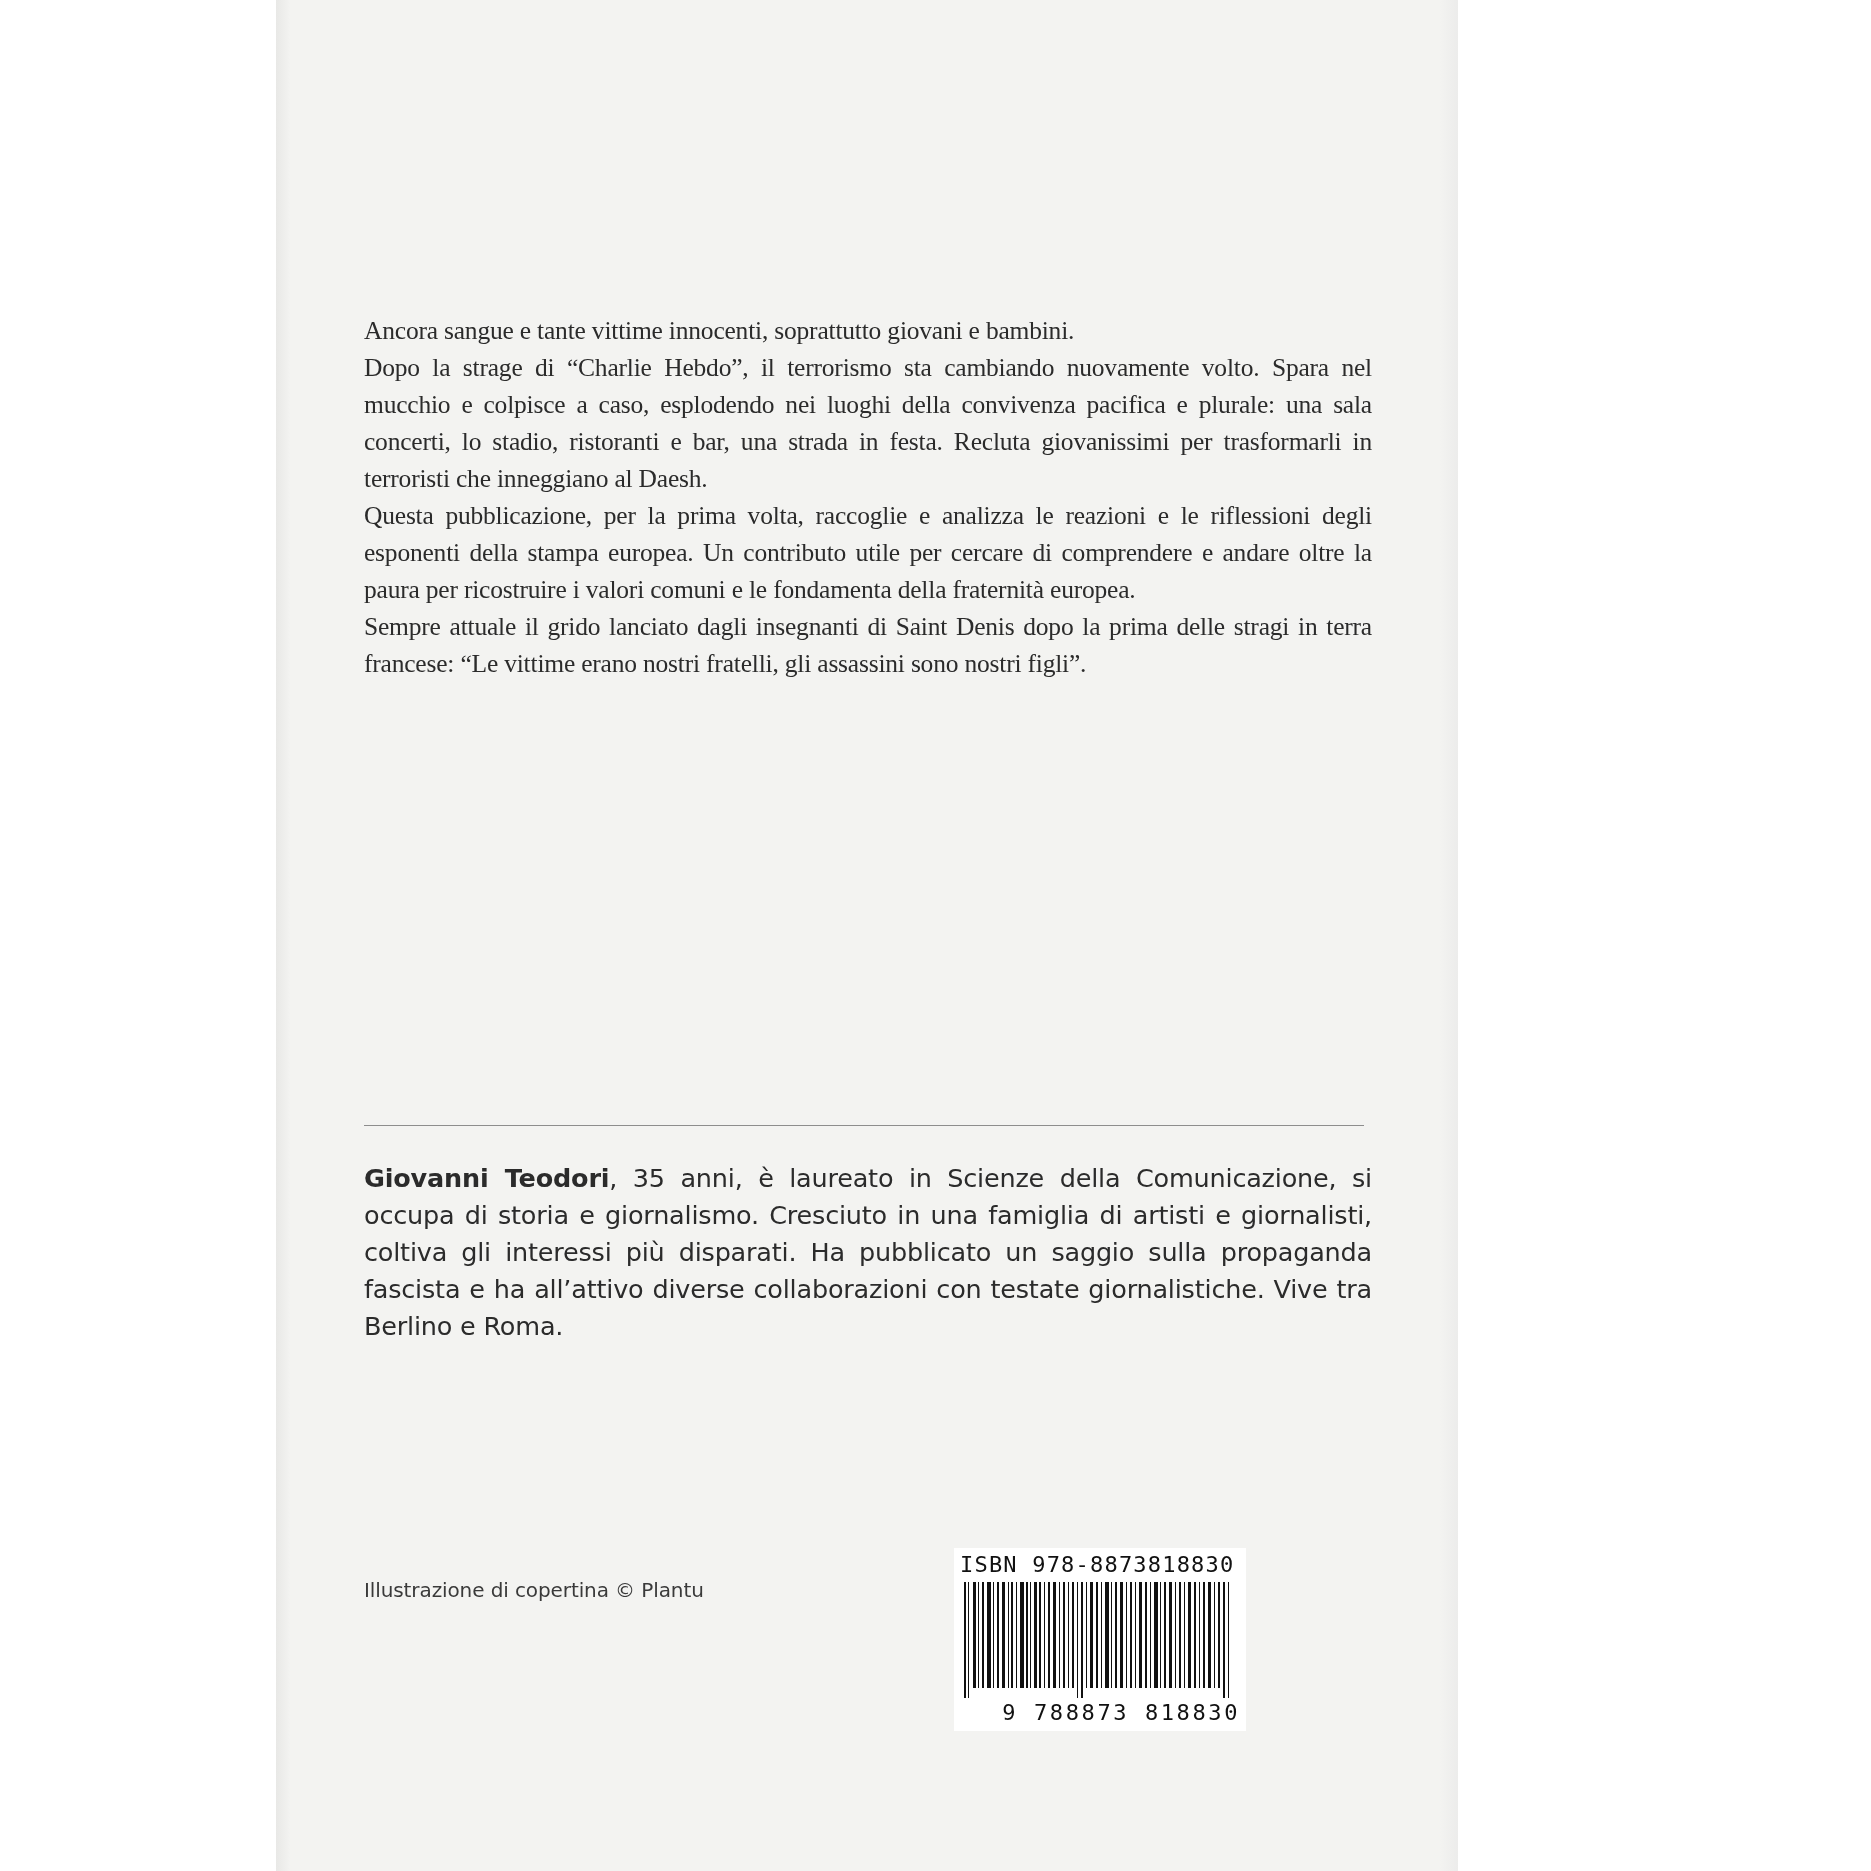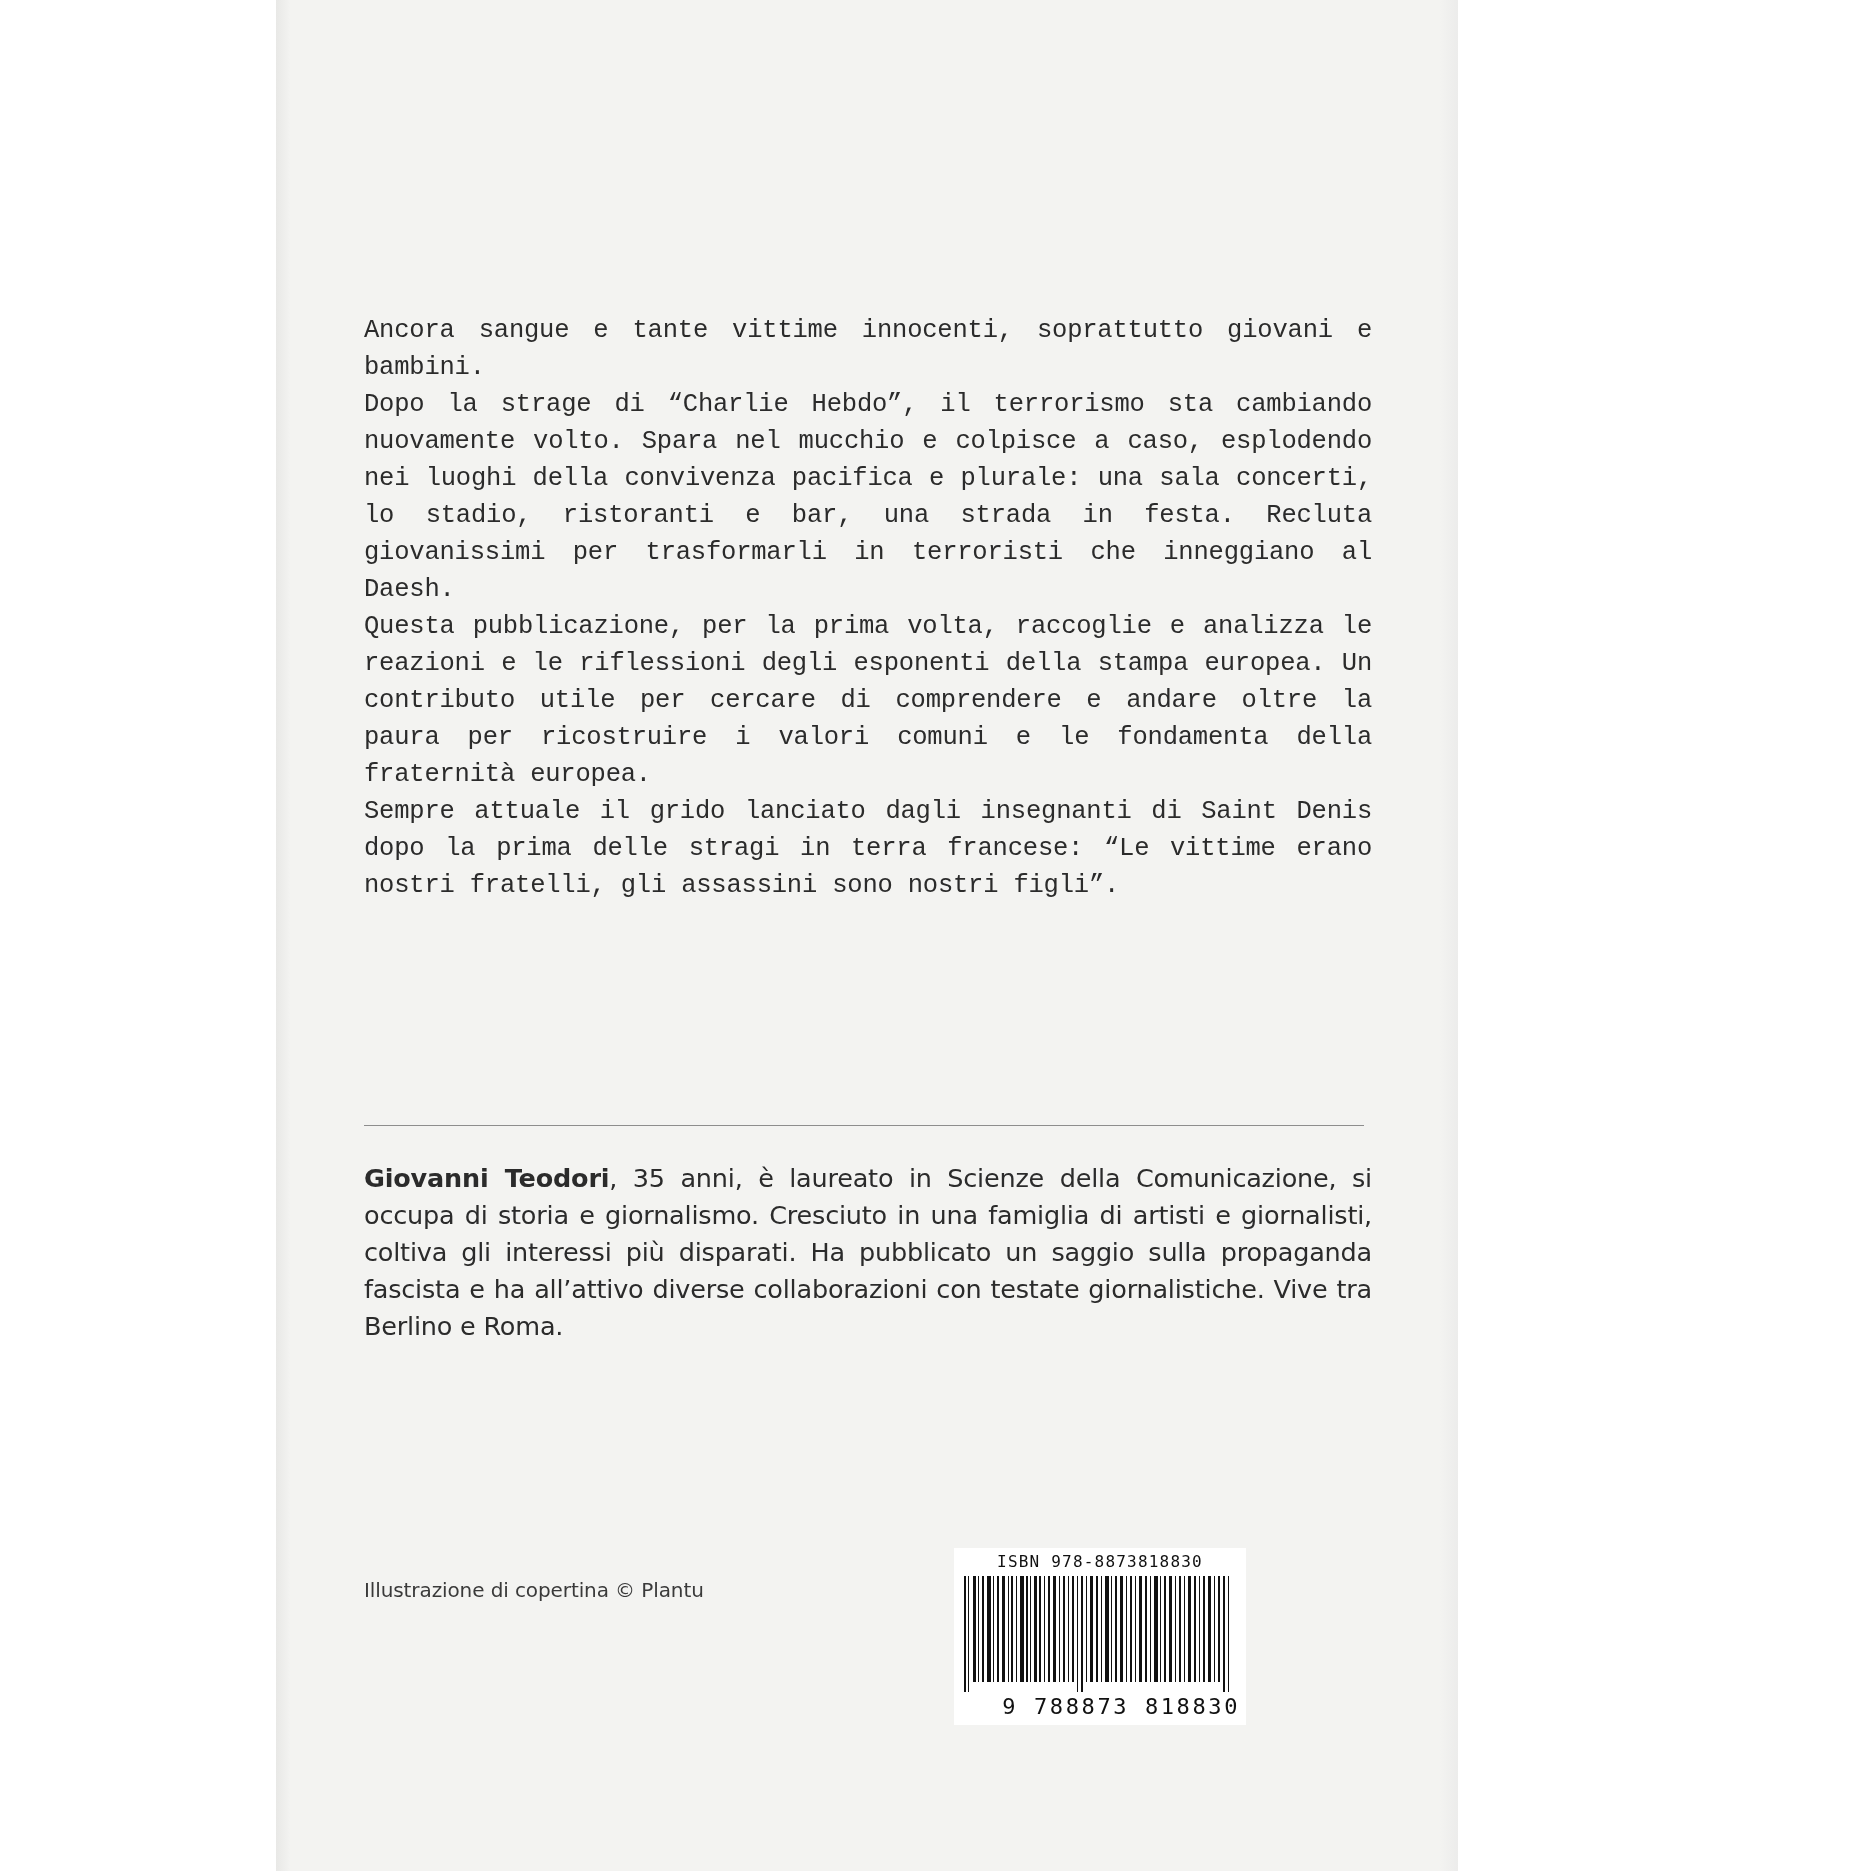--- a/index.html
+++ b/index.html
@@ -46,21 +46,21 @@
     right: 0; top: 0;
     width: 18px; height: 100%;
     background: linear-gradient(to left, #ececeb, #f3f3f1);
   }
 
   .blurb {
     position: absolute;
     left: 88px;
     top: 312px;
     width: 1008px;
-    font-family: Liberation Mono, monospace;
+    font-family: Liberation Serif, serif;
     font-size: 25.5px;
     line-height: 37px;
     color: #2b2b2b;
     letter-spacing: -0.2px;
   }
   .blurb p {
     margin: 0;
     text-align: justify;
     text-justify: inter-word;
   }
@@ -105,24 +105,23 @@
     position: absolute;
     left: 678px;
     top: 1548px;
     width: 292px;
     background: #ffffff;
     padding: 4px 6px 6px 6px;
     box-sizing: border-box;
   }
   #isbn-text {
     font-family: "DejaVu Sans Mono", monospace;
-    font-size: 16px;
+    font-size: 22px;
     letter-spacing: 1.2px;
     color: #111;
-    text-align: center;
     margin-bottom: 5px;
     white-space: nowrap;
   }
   #bars {
     height: 116px;
     width: 100%;
     display: block;
   }
   #bars-digits {
     font-family: "DejaVu Sans Mono", monospace;

